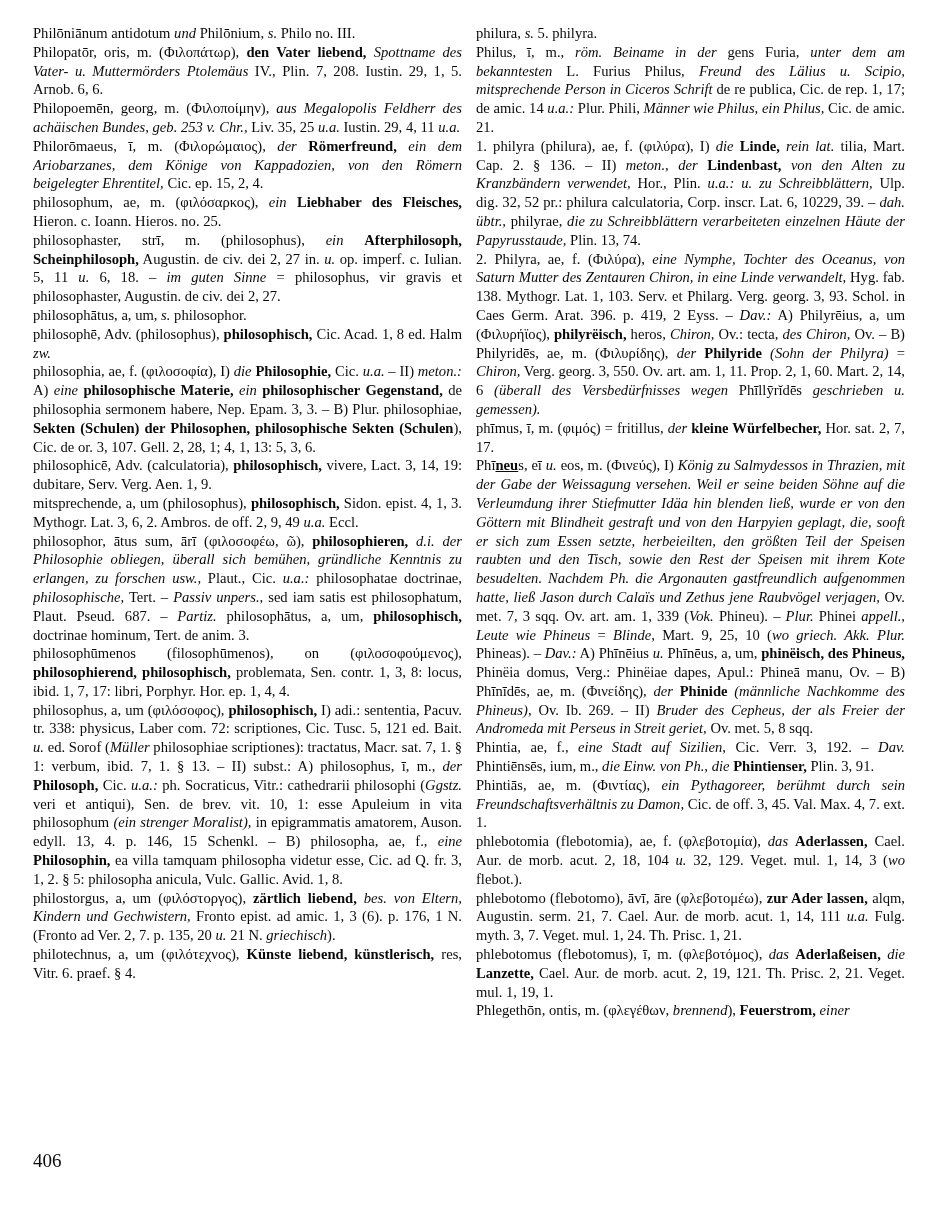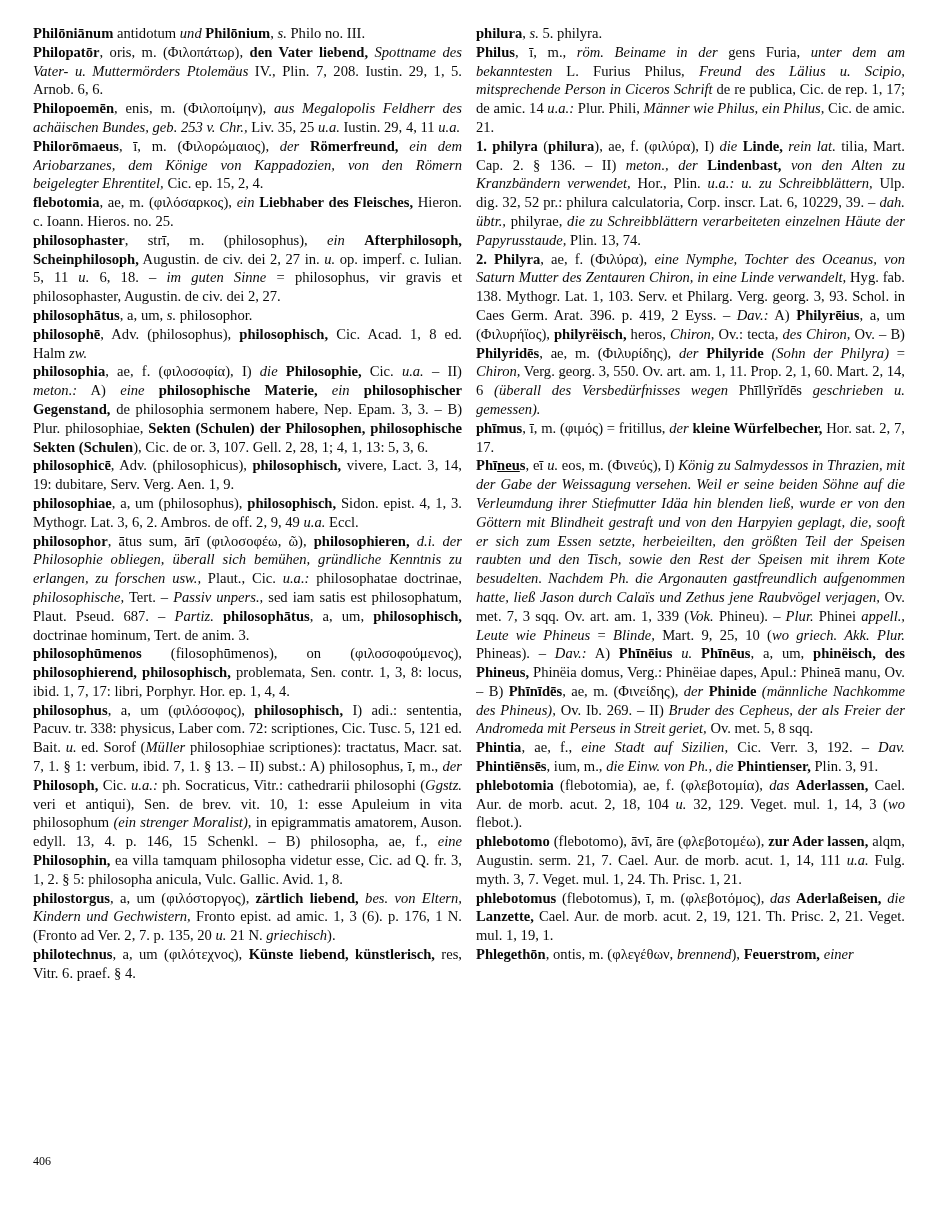--- a/index.html
+++ b/index.html
@@ -22,62 +22,63 @@
     display: flex;
     gap: 14px;
   }
   .col {
     flex: 1 1 0;
     text-align: justify;
     overflow: hidden;
   }
   .entry { margin: 0; padding: 0; }
   .seg-r  { font-weight: normal; font-style: normal; }
-  .seg-b  { font-weight: bold;   font-style: normal; }
+  .seg-b  { font-weight: normal;   font-style: normal; }
   .seg-i  { font-weight: normal; font-style: italic; }
   .seg-bi { font-weight: bold;   }
   .seg-bu { font-weight: bold;   font-style: normal; text-decoration: underline; margin-top: 33px; }
   .pageno {
     position: absolute;
     left: 33px;
     top: 1152px;
-    font-size: 12px;
+    font-size: 19px;
   }
 </style>
 </head>
 <body>
 
 <div class="page">
   <div class="columns">
     <div class="col" id="col-left">
         <p class="entry"><span class="seg-b">Philōniānum</span><span class="seg-r"> antidotum </span><span class="seg-i">und</span><span class="seg-r"> </span><span class="seg-b">Philōnium</span><span class="seg-r">, </span><span class="seg-i">s.</span><span class="seg-r"> Philo no. III.</span></p>
         <p class="entry"><span class="seg-b">Philopatōr</span><span class="seg-r">, oris, m. (Φιλοπάτωρ), </span><span class="seg-bi">den Vater liebend,</span><span class="seg-r"> </span><span class="seg-i">Spottname des Vater- u. Muttermörders Ptolemäus</span><span class="seg-r"> IV., Plin. 7, 208. Iustin. 29, 1, 5. Arnob. 6, 6.</span></p>
-        <p class="entry"><span class="seg-b">Philopoemēn</span><span class="seg-r">, enis, m. (Φιλοποίμην), </span><span class="seg-i">aus Megalopolis Feldherr des achäischen Bundes, geb. 253 v. Chr.,</span><span class="seg-r"> Liv. 35, 25 </span><span class="seg-i">u.a.</span><span class="seg-r"> Iustin. 29, 4, 11 </span><span class="seg-i">u.a.</span></p>
+        <p class="entry"><span class="seg-b">Philopoemēn</span><span class="seg-r">, georg, m. (Φιλοποίμην), </span><span class="seg-i">aus Megalopolis Feldherr des achäischen Bundes, geb. 253 v. Chr.,</span><span class="seg-r"> Liv. 35, 25 </span><span class="seg-i">u.a.</span><span class="seg-r"> Iustin. 29, 4, 11 </span><span class="seg-i">u.a.</span></p>
         <p class="entry"><span class="seg-b">Philorōmaeus</span><span class="seg-r">, ī, m. (Φιλορώμαιος), </span><span class="seg-i">der</span><span class="seg-r"> </span><span class="seg-bi">Römerfreund,</span><span class="seg-r"> </span><span class="seg-i">ein dem Ariobarzanes, dem Könige von Kappadozien, von den Römern beigelegter Ehrentitel,</span><span class="seg-r"> Cic. ep. 15, 2, 4.</span></p>
-        <p class="entry"><span class="seg-b">flebotomia</span><span class="seg-r">, ae, m. (φιλόσαρκος), </span><span class="seg-i">ein</span><span class="seg-r"> </span><span class="seg-bi">Liebhaber des Fleisches,</span><span class="seg-r"> Hieron. c. Ioann. Hieros. no. 25.</span></p>
+        <p class="entry"><span class="seg-b">philosophum</span><span class="seg-r">, ae, m. (φιλόσαρκος), </span><span class="seg-i">ein</span><span class="seg-r"> </span><span class="seg-bi">Liebhaber des Fleisches,</span><span class="seg-r"> Hieron. c. Ioann. Hieros. no. 25.</span></p>
         <p class="entry"><span class="seg-b">philosophaster</span><span class="seg-r">, strī, m. (philosophus), </span><span class="seg-i">ein</span><span class="seg-r"> </span><span class="seg-bi">Afterphilosoph, Scheinphilosoph,</span><span class="seg-r"> Augustin. de civ. dei 2, 27 in. </span><span class="seg-i">u.</span><span class="seg-r"> op. imperf. c. Iulian. 5, 11 </span><span class="seg-i">u.</span><span class="seg-r"> 6, 18. – </span><span class="seg-i">im guten Sinne</span><span class="seg-r"> = philosophus, vir gravis et philosophaster, Augustin. de civ. dei 2, 27.</span></p>
         <p class="entry"><span class="seg-b">philosophātus</span><span class="seg-r">, a, um, </span><span class="seg-i">s.</span><span class="seg-r"> philosophor.</span></p>
         <p class="entry"><span class="seg-b">philosophē</span><span class="seg-r">, Adv. (philosophus), </span><span class="seg-bi">philosophisch,</span><span class="seg-r"> Cic. Acad. 1, 8 ed. Halm </span><span class="seg-i">zw.</span></p>
         <p class="entry"><span class="seg-b">philosophia</span><span class="seg-r">, ae, f. (φιλοσοφία), I) </span><span class="seg-i">die</span><span class="seg-r"> </span><span class="seg-bi">Philosophie,</span><span class="seg-r"> Cic. </span><span class="seg-i">u.a.</span><span class="seg-r"> – II) </span><span class="seg-i">meton.:</span><span class="seg-r"> A) </span><span class="seg-i">eine</span><span class="seg-r"> </span><span class="seg-bi">philosophische Materie,</span><span class="seg-r"> </span><span class="seg-i">ein</span><span class="seg-r"> </span><span class="seg-bi">philosophischer Gegenstand,</span><span class="seg-r"> de philosophia sermonem habere, Nep. Epam. 3, 3. – B) Plur. philosophiae, </span><span class="seg-bi">Sekten (Schulen) der Philosophen, philosophische Sekten (Schulen</span><span class="seg-r">), Cic. de or. 3, 107. Gell. 2, 28, 1; 4, 1, 13: 5, 3, 6.</span></p>
-        <p class="entry"><span class="seg-b">philosophicē</span><span class="seg-r">, Adv. (philosophicus), </span><span class="seg-bi">philosophisch,</span><span class="seg-r"> vivere, Lact. 3, 14, 19: dubitare, Serv. Verg. Aen. 1, 9.</span></p>
-        <p class="entry"><span class="seg-b">philosophiae</span><span class="seg-r">, a, um (philosophus), </span><span class="seg-bi">philosophisch,</span><span class="seg-r"> Sidon. epist. 4, 1, 3. Mythogr. Lat. 3, 6, 2. Ambros. de off. 2, 9, 49 </span><span class="seg-i">u.a.</span><span class="seg-r"> Eccl.</span></p>
+        <p class="entry"><span class="seg-b">philosophicē</span><span class="seg-r">, Adv. (calculatoria), </span><span class="seg-bi">philosophisch,</span><span class="seg-r"> vivere, Lact. 3, 14, 19: dubitare, Serv. Verg. Aen. 1, 9.</span></p>
+        <p class="entry"><span class="seg-b">mitsprechende</span><span class="seg-r">, a, um (philosophus), </span><span class="seg-bi">philosophisch,</span><span class="seg-r"> Sidon. epist. 4, 1, 3. Mythogr. Lat. 3, 6, 2. Ambros. de off. 2, 9, 49 </span><span class="seg-i">u.a.</span><span class="seg-r"> Eccl.</span></p>
         <p class="entry"><span class="seg-b">philosophor</span><span class="seg-r">, ātus sum, ārī (φιλοσοφέω, ῶ), </span><span class="seg-bi">philosophieren,</span><span class="seg-r"> </span><span class="seg-i">d.i. der Philosophie obliegen, überall sich bemühen, gründliche Kenntnis zu erlangen, zu forschen usw.,</span><span class="seg-r"> Plaut., Cic. </span><span class="seg-i">u.a.:</span><span class="seg-r"> philosophatae doctrinae, </span><span class="seg-i">philosophische,</span><span class="seg-r"> Tert. – </span><span class="seg-i">Passiv unpers.,</span><span class="seg-r"> sed iam satis est philosophatum, Plaut. Pseud. 687. – </span><span class="seg-i">Partiz.</span><span class="seg-r"> </span><span class="seg-b">philosophātus</span><span class="seg-r">, a, um, </span><span class="seg-bi">philosophisch,</span><span class="seg-r"> doctrinae hominum, Tert. de anim. 3.</span></p>
         <p class="entry"><span class="seg-b">philosophūmenos</span><span class="seg-r"> (filosophūmenos), on (φιλοσοφούμενος), </span><span class="seg-bi">philosophierend, philosophisch,</span><span class="seg-r"> problemata, Sen. contr. 1, 3, 8: locus, ibid. 1, 7, 17: libri, Porphyr. Hor. ep. 1, 4, 4.</span></p>
         <p class="entry"><span class="seg-b">philosophus</span><span class="seg-r">, a, um (φιλόσοφος), </span><span class="seg-bi">philosophisch,</span><span class="seg-r"> I) adi.: sententia, Pacuv. tr. 338: physicus, Laber com. 72: scriptiones, Cic. Tusc. 5, 121 ed. Bait. </span><span class="seg-i">u.</span><span class="seg-r"> ed. Sorof (</span><span class="seg-i">Müller</span><span class="seg-r"> philosophiae scriptiones): tractatus, Macr. sat. 7, 1. § 1: verbum, ibid. 7, 1. § 13. – II) subst.: A) philosophus, ī, m., </span><span class="seg-i">der</span><span class="seg-r"> </span><span class="seg-bi">Philosoph,</span><span class="seg-r"> Cic. </span><span class="seg-i">u.a.:</span><span class="seg-r"> ph. Socraticus, Vitr.: cathedrarii philosophi (</span><span class="seg-i">Ggstz.</span><span class="seg-r"> veri et antiqui), Sen. de brev. vit. 10, 1: esse Apuleium in vita philosophum </span><span class="seg-i">(ein strenger Moralist),</span><span class="seg-r"> in epigrammatis amatorem, Auson. edyll. 13, 4. p. 146, 15 Schenkl. – B) philosopha, ae, f., </span><span class="seg-i">eine</span><span class="seg-r"> </span><span class="seg-bi">Philosophin,</span><span class="seg-r"> ea villa tamquam philosopha videtur esse, Cic. ad Q. fr. 3, 1, 2. § 5: philosopha anicula, Vulc. Gallic. Avid. 1, 8.</span></p>
         <p class="entry"><span class="seg-b">philostorgus</span><span class="seg-r">, a, um (φιλόστοργος), </span><span class="seg-bi">zärtlich liebend,</span><span class="seg-r"> </span><span class="seg-i">bes. von Eltern, Kindern und Gechwistern,</span><span class="seg-r"> Fronto epist. ad amic. 1, 3 (6). p. 176, 1 N. (Fronto ad Ver. 2, 7. p. 135, 20 </span><span class="seg-i">u.</span><span class="seg-r"> 21 N. </span><span class="seg-i">griechisch</span><span class="seg-r">).</span></p>
         <p class="entry"><span class="seg-b">philotechnus</span><span class="seg-r">, a, um (φιλότεχνος), </span><span class="seg-bi">Künste liebend, künstlerisch,</span><span class="seg-r"> res, Vitr. 6. praef. § 4.</span></p>
       </div>
     <div class="col" id="col-right">
         <p class="entry"><span class="seg-b">philura</span><span class="seg-r">, </span><span class="seg-i">s.</span><span class="seg-r"> 5. philyra.</span></p>
         <p class="entry"><span class="seg-b">Philus</span><span class="seg-r">, ī, m., </span><span class="seg-i">röm. Beiname in der</span><span class="seg-r"> gens Furia, </span><span class="seg-i">unter dem am bekanntesten</span><span class="seg-r"> L. Furius Philus, </span><span class="seg-i">Freund des Lälius u. Scipio, mitsprechende Person in Ciceros Schrift</span><span class="seg-r"> de re publica, Cic. de rep. 1, 17; de amic. 14 </span><span class="seg-i">u.a.:</span><span class="seg-r"> Plur. Phili, </span><span class="seg-i">Männer wie Philus, ein Philus,</span><span class="seg-r"> Cic. de amic. 21.</span></p>
         <p class="entry"><span class="seg-b">1. philyra</span><span class="seg-r"> (</span><span class="seg-b">philura</span><span class="seg-r">), ae, f. (φιλύρα), I) </span><span class="seg-i">die</span><span class="seg-r"> </span><span class="seg-bi">Linde,</span><span class="seg-r"> </span><span class="seg-i">rein lat.</span><span class="seg-r"> tilia, Mart. Cap. 2. § 136. – II) </span><span class="seg-i">meton.,</span><span class="seg-r"> </span><span class="seg-i">der</span><span class="seg-r"> </span><span class="seg-bi">Lindenbast,</span><span class="seg-r"> </span><span class="seg-i">von den Alten zu Kranzbändern verwendet,</span><span class="seg-r"> Hor., Plin. </span><span class="seg-i">u.a.:</span><span class="seg-r"> </span><span class="seg-i">u. zu Schreibblättern,</span><span class="seg-r"> Ulp. dig. 32, 52 pr.: philura calculatoria, Corp. inscr. Lat. 6, 10229, 39. – </span><span class="seg-i">dah. übtr.,</span><span class="seg-r"> philyrae, </span><span class="seg-i">die zu Schreibblättern verarbeiteten einzelnen Häute der Papyrusstaude,</span><span class="seg-r"> Plin. 13, 74.</span></p>
         <p class="entry"><span class="seg-b">2. Philyra</span><span class="seg-r">, ae, f. (Φιλύρα), </span><span class="seg-i">eine Nymphe, Tochter des Oceanus, von Saturn Mutter des Zentauren Chiron, in eine Linde verwandelt,</span><span class="seg-r"> Hyg. fab. 138. Mythogr. Lat. 1, 103. Serv. et Philarg. Verg. georg. 3, 93. Schol. in Caes Germ. Arat. 396. p. 419, 2 Eyss. – </span><span class="seg-i">Dav.:</span><span class="seg-r"> A) </span><span class="seg-b">Philyrēius</span><span class="seg-r">, a, um (Φιλυρήϊος), </span><span class="seg-bi">philyrëisch,</span><span class="seg-r"> heros, </span><span class="seg-i">Chiron,</span><span class="seg-r"> Ov.: tecta, </span><span class="seg-i">des Chiron,</span><span class="seg-r"> Ov. – B) </span><span class="seg-b">Philyridēs</span><span class="seg-r">, ae, m. (Φιλυρίδης), </span><span class="seg-i">der</span><span class="seg-r"> </span><span class="seg-bi">Philyride</span><span class="seg-r"> </span><span class="seg-i">(Sohn der Philyra)</span><span class="seg-r"> = </span><span class="seg-i">Chiron,</span><span class="seg-r"> Verg. georg. 3, 550. Ov. art. am. 1, 11. Prop. 2, 1, 60. Mart. 2, 14, 6 </span><span class="seg-i">(überall des Versbedürfnisses wegen</span><span class="seg-r"> Phīllȳrĭdēs </span><span class="seg-i">geschrieben u. gemessen).</span></p>
         <p class="entry"><span class="seg-b">phīmus</span><span class="seg-r">, ī, m. (φιμός) = fritillus, </span><span class="seg-i">der</span><span class="seg-r"> </span><span class="seg-bi">kleine Würfelbecher,</span><span class="seg-r"> Hor. sat. 2, 7, 17.</span></p>
         <p class="entry"><span class="seg-b">Phī</span><span class="seg-bu">neu</span><span class="seg-b">s</span><span class="seg-r">, eī </span><span class="seg-i">u.</span><span class="seg-r"> eos, m. (Φινεύς), I) </span><span class="seg-i">König zu Salmydessos in Thrazien, mit der Gabe der Weissagung versehen. Weil er seine beiden Söhne auf die Verleumdung ihrer Stiefmutter Idäa hin blenden ließ, wurde er von den Göttern mit Blindheit gestraft und von den Harpyien geplagt, die, sooft er sich zum Essen setzte, herbeieilten, den größten Teil der Speisen raubten und den Tisch, sowie den Rest der Speisen mit ihrem Kote besudelten. Nachdem Ph. die Argonauten gastfreundlich aufgenommen hatte, ließ Jason durch Calaïs und Zethus jene Raubvögel verjagen,</span><span class="seg-r"> Ov. met. 7, 3 sqq. Ov. art. am. 1, 339 (</span><span class="seg-i">Vok.</span><span class="seg-r"> Phineu). – </span><span class="seg-i">Plur.</span><span class="seg-r"> Phinei </span><span class="seg-i">appell., Leute wie Phineus</span><span class="seg-r"> = </span><span class="seg-i">Blinde,</span><span class="seg-r"> Mart. 9, 25, 10 (</span><span class="seg-i">wo griech. Akk. Plur.</span><span class="seg-r"> Phineas). – </span><span class="seg-i">Dav.:</span><span class="seg-r"> A) </span><span class="seg-b">Phīnēius</span><span class="seg-r"> </span><span class="seg-i">u.</span><span class="seg-r"> </span><span class="seg-b">Phīnēus</span><span class="seg-r">, a, um, </span><span class="seg-bi">phinëisch, des Phineus,</span><span class="seg-r"> Phinëia domus, Verg.: Phinëiae dapes, Apul.: Phineā manu, Ov. – B) </span><span class="seg-b">Phīnīdēs</span><span class="seg-r">, ae, m. (Φινείδης), </span><span class="seg-i">der</span><span class="seg-r"> </span><span class="seg-bi">Phinide</span><span class="seg-r"> </span><span class="seg-i">(männliche Nachkomme des Phineus),</span><span class="seg-r"> Ov. Ib. 269. – II) </span><span class="seg-i">Bruder des Cepheus, der als Freier der Andromeda mit Perseus in Streit geriet,</span><span class="seg-r"> Ov. met. 5, 8 sqq.</span></p>
         <p class="entry"><span class="seg-b">Phintia</span><span class="seg-r">, ae, f., </span><span class="seg-i">eine Stadt auf Sizilien,</span><span class="seg-r"> Cic. Verr. 3, 192. – </span><span class="seg-i">Dav.</span><span class="seg-r"> </span><span class="seg-b">Phintiēnsēs</span><span class="seg-r">, ium, m., </span><span class="seg-i">die Einw. von Ph., die</span><span class="seg-r"> </span><span class="seg-bi">Phintienser,</span><span class="seg-r"> Plin. 3, 91.</span></p>
+        <p class="entry"><span class="seg-b">Phintiās</span><span class="seg-r">, ae, m. (Φιντίας), </span><span class="seg-i">ein Pythagoreer, berühmt durch sein Freundschaftsverhältnis zu Damon,</span><span class="seg-r"> Cic. de off. 3, 45. Val. Max. 4, 7. ext. 1.</span></p>
         <p class="entry"><span class="seg-b">phlebotomia</span><span class="seg-r"> (flebotomia), ae, f. (φλεβοτομία), </span><span class="seg-i">das</span><span class="seg-r"> </span><span class="seg-bi">Aderlassen,</span><span class="seg-r"> Cael. Aur. de morb. acut. 2, 18, 104 </span><span class="seg-i">u.</span><span class="seg-r"> 32, 129. Veget. mul. 1, 14, 3 (</span><span class="seg-i">wo</span><span class="seg-r"> flebot.).</span></p>
         <p class="entry"><span class="seg-b">phlebotomo</span><span class="seg-r"> (flebotomo), āvī, āre (φλεβοτομέω), </span><span class="seg-bi">zur Ader lassen,</span><span class="seg-r"> alqm, Augustin. serm. 21, 7. Cael. Aur. de morb. acut. 1, 14, 111 </span><span class="seg-i">u.a.</span><span class="seg-r"> Fulg. myth. 3, 7. Veget. mul. 1, 24. Th. Prisc. 1, 21.</span></p>
         <p class="entry"><span class="seg-b">phlebotomus</span><span class="seg-r"> (flebotomus), ī, m. (φλεβοτόμος), </span><span class="seg-i">das</span><span class="seg-r"> </span><span class="seg-bi">Aderlaßeisen,</span><span class="seg-r"> </span><span class="seg-i">die</span><span class="seg-r"> </span><span class="seg-bi">Lanzette,</span><span class="seg-r"> Cael. Aur. de morb. acut. 2, 19, 121. Th. Prisc. 2, 21. Veget. mul. 1, 19, 1.</span></p>
         <p class="entry"><span class="seg-b">Phlegethōn</span><span class="seg-r">, ontis, m. (φλεγέθων, </span><span class="seg-i">brennend</span><span class="seg-r">), </span><span class="seg-bi">Feuerstrom,</span><span class="seg-r"> </span><span class="seg-i">einer</span></p>
       </div>
   </div>
   <div class="pageno">406</div>
 </div>
 
 </body></html>

